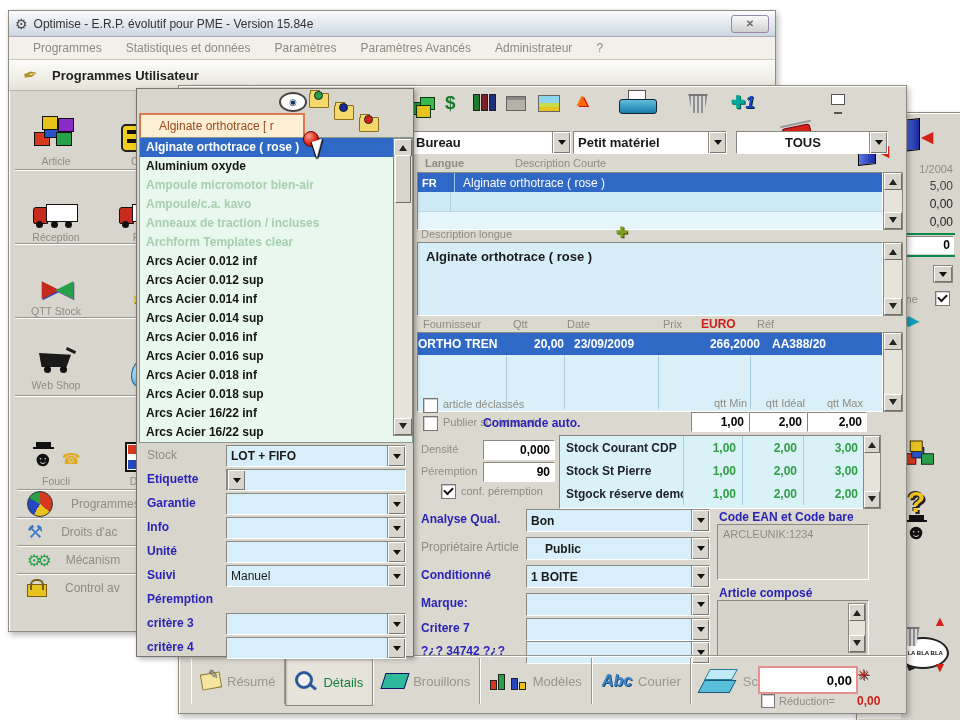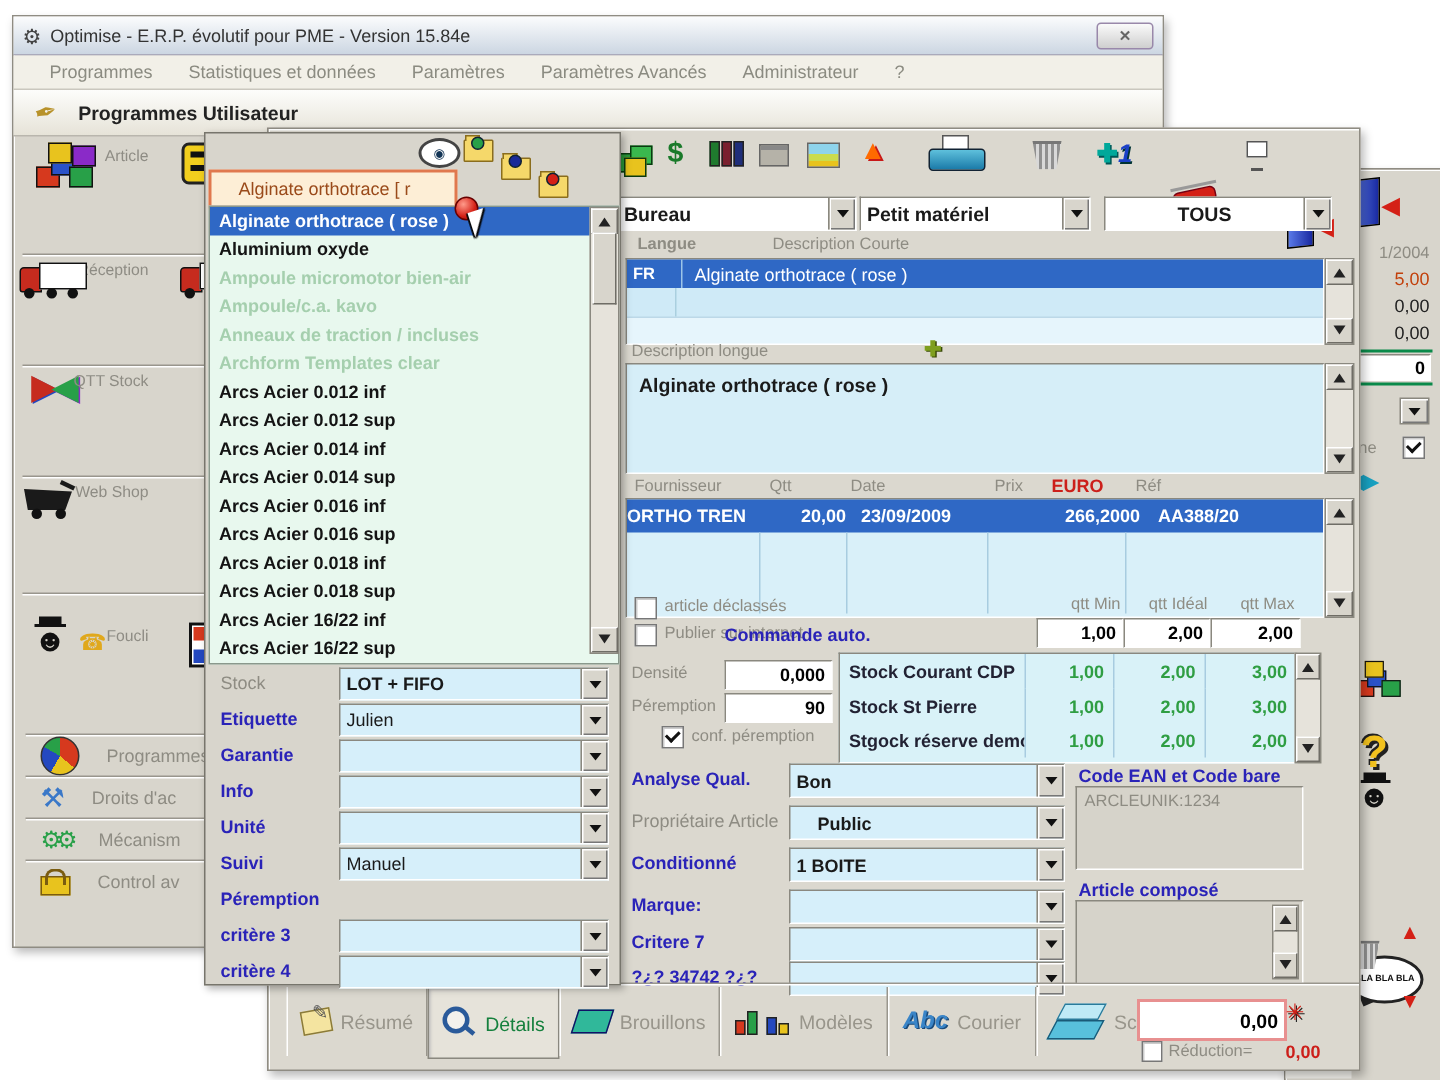--- a/index.html
+++ b/index.html
@@ -13,21 +13,21 @@
   .etch{height:0;border-top:1px solid #99968d;border-bottom:1px solid #fff;}
   
   .tbar{height:25px;background:linear-gradient(#fbfcfd,#ccd6e2);display:flex;align-items:center;padding:0 6px;border-bottom:1px solid #aab;}
   .ttl{font-size:12px;color:#333;margin-left:6px;flex:1;white-space:nowrap;overflow:hidden;}
   .closeb{width:36px;height:16px;background:linear-gradient(#fafafa,#cfcfcf);border:1px solid #98a;border-radius:3px;font-size:10px;color:#666;font-weight:bold;display:flex;align-items:center;justify-content:center;}
   .mbar{height:22px;background:#f2f0e8;display:flex;align-items:center;border-bottom:1px solid #cac7be;}
   .mitem{font-size:12px;color:#8b8b81;margin-left:24px;white-space:nowrap;}
   .hdr{height:30px;display:flex;align-items:center;background:linear-gradient(#fdfdfb,#e6e3d8);border-bottom:1px solid #b9b6ad;padding-left:14px;gap:14px;}
   .hdrt{font-size:13px;font-weight:bold;color:#222;}
   
-  .icell{position:absolute;width:86px;height:72px;display:flex;flex-direction:row;align-items:flex-start;justify-content:flex-end;}
+  .icell{position:absolute;width:86px;height:72px;display:flex;flex-direction:column;align-items:center;justify-content:flex-end;}
   .iclbl{font-size:10.5px;color:#8e8c84;margin-top:3px;white-space:nowrap;}
   .navrow{position:absolute;left:8px;width:188px;height:28px;display:flex;align-items:center;gap:18px;padding-left:10px;border-top:1px solid #99968d;box-shadow:inset 0 1px 0 #fff;}
   
   .field{background:#d6effa;border:1px solid;border-color:#8a887f #fff #fff #8a887f;display:flex;align-items:stretch;}
   .fval{flex:1;padding:1px 4px;font-size:12px;color:#1a1a1a;white-space:nowrap;overflow:hidden;display:flex;align-items:center;}
   .fwhite{background:#fff;}
   .dbtn{width:17px;background:#d8d5cc;border-left:1px solid #8a887f;box-shadow:inset 1px 1px 0 #fff,inset -1px -1px 0 #777;display:flex;align-items:center;justify-content:center;}
   .dbtn::after{content:"";width:0;height:0;border:4px solid transparent;border-top:5px solid #111;margin-top:4px;}
   .winp{position:absolute;background:#fff;border:1px solid;border-color:#8a887f #fff #fff #8a887f;font-size:12px;font-weight:bold;text-align:right;padding:2px 4px;}
   .inset{border:1px solid;border-color:#8a887f #fff #fff #8a887f;}
@@ -234,21 +234,21 @@
     </div>
   </div>
 
   <div class="abs win" style="left:856px;top:112px;width:104px;height:608px;z-index:2;">
     <div class="abs" style="left:0;top:0;width:44px;height:606px;background:#f2f1ec;"></div>
     <div class="abs i-door" style="left:38px;top:4px;">
       <span class="dr"></span>
         <span class="da">◀</span>
       </div>
     <div class="abs lgray" style="left:44px;top:50px;width:52px;text-align:right;">1/2004</div>
-    <div class="abs" style="left:34px;top:66px;width:62px;text-align:right;font-size:12px;color:#c2410c;">5,00</div>
+    <div class="abs" style="left:34px;top:66px;width:62px;text-align:right;font-size:12px;color:#404040;">5,00</div>
     <div class="abs" style="left:34px;top:84px;width:62px;text-align:right;font-size:12px;color:#222;">0,00</div>
     <div class="abs" style="left:34px;top:102px;width:62px;text-align:right;font-size:12px;color:#222;">0,00</div>
     <div class="abs" style="left:36px;top:120px;width:60px;border-top:2px solid #0a8a4a;border-bottom:2px solid #0a8a4a;padding:1px;">
       <div class="fwhite inset" style="text-align:right;font-weight:bold;font-size:12px;padding:1px 3px;">0</div>
     </div>
     <div class="abs dbtn" style="left:76px;top:152px;width:18px;height:16px;border:1px solid #8a887f;"></div>
     <div class="abs lgray" style="left:40px;top:180px;">igne</div>
     <div class="chk on" style="left:78px;top:178px;"></div>
     <div class="abs" style="left:42px;top:200px;font-size:13px;font-weight:bold;color:#18a0c0;">
       <span>◀</span><span>▶</span></div>
@@ -543,21 +543,20 @@
     </div>
     <span class="abs i-pin" style="left:166px;top:42px;"></span>
 
     <span class="abs lgray" style="left:10px;top:359px;font-size:12px;">Stock</span>
     <div class="abs field" style="left:89px;top:356px;width:178px;height:20px;">
       <span class="fval" style="font-weight:bold;">LOT + FIFO</span>
         <span class="dbtn"></span>
       </div>
     <span class="abs lblue" style="left:10px;top:383px;">Etiquette</span>
     <div class="abs field" style="left:89px;top:380px;width:178px;height:20px;">
-      <span class="fval">Julien</span>
         <span class="dbtn"></span>
       </div>
     <span class="abs lblue" style="left:10px;top:407px;">Garantie</span>
     <div class="abs field" style="left:89px;top:404px;width:178px;height:20px;">
       <span class="fval"></span>
         <span class="dbtn"></span>
       </div>
     <span class="abs lblue" style="left:10px;top:431px;">Info</span>
     <div class="abs field" style="left:89px;top:428px;width:178px;height:20px;">
       <span class="fval"></span>

